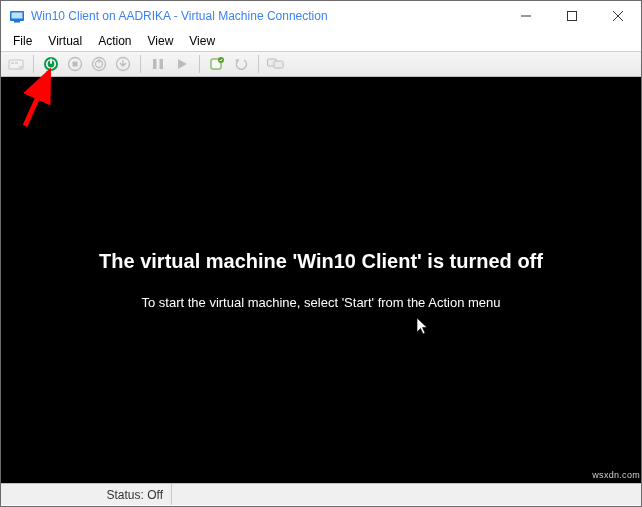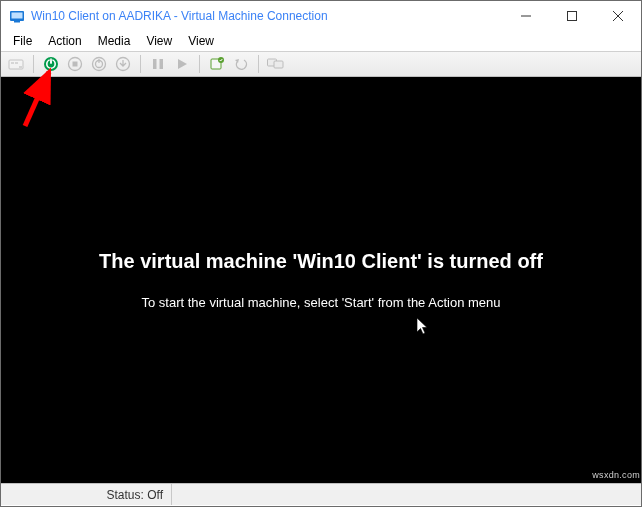--- a/index.html
+++ b/index.html
@@ -143,22 +143,22 @@
       <svg width="10" height="10">
           <line x1="0" y1="0" x2="10" y2="10" stroke="#333" stroke-width="1"></line>
           <line x1="10" y1="0" x2="0" y2="10" stroke="#333" stroke-width="1"></line>
         </svg>
     </div>
   </div>
 </div>
 
 <div class="menubar">
   <div class="menu-item">File</div>
+  <div class="menu-item">Virtual</div>
   <div class="menu-item">Action</div>
-  <div class="menu-item">Media</div>
   <div class="menu-item">View</div>
   <div class="menu-item">View</div>
 </div>
 
 <div class="toolbar">
   <div class="tbtn disabled">
     <svg width="16" height="16">
       <rect x="1" y="4" width="14" height="9" rx="1" fill="#f7f7f7" stroke="#9a9a9a"></rect>
       <rect x="3" y="6" width="3" height="2" fill="#bdbdbd"></rect>
       <rect x="7" y="6" width="3" height="2" fill="#bdbdbd"></rect>

